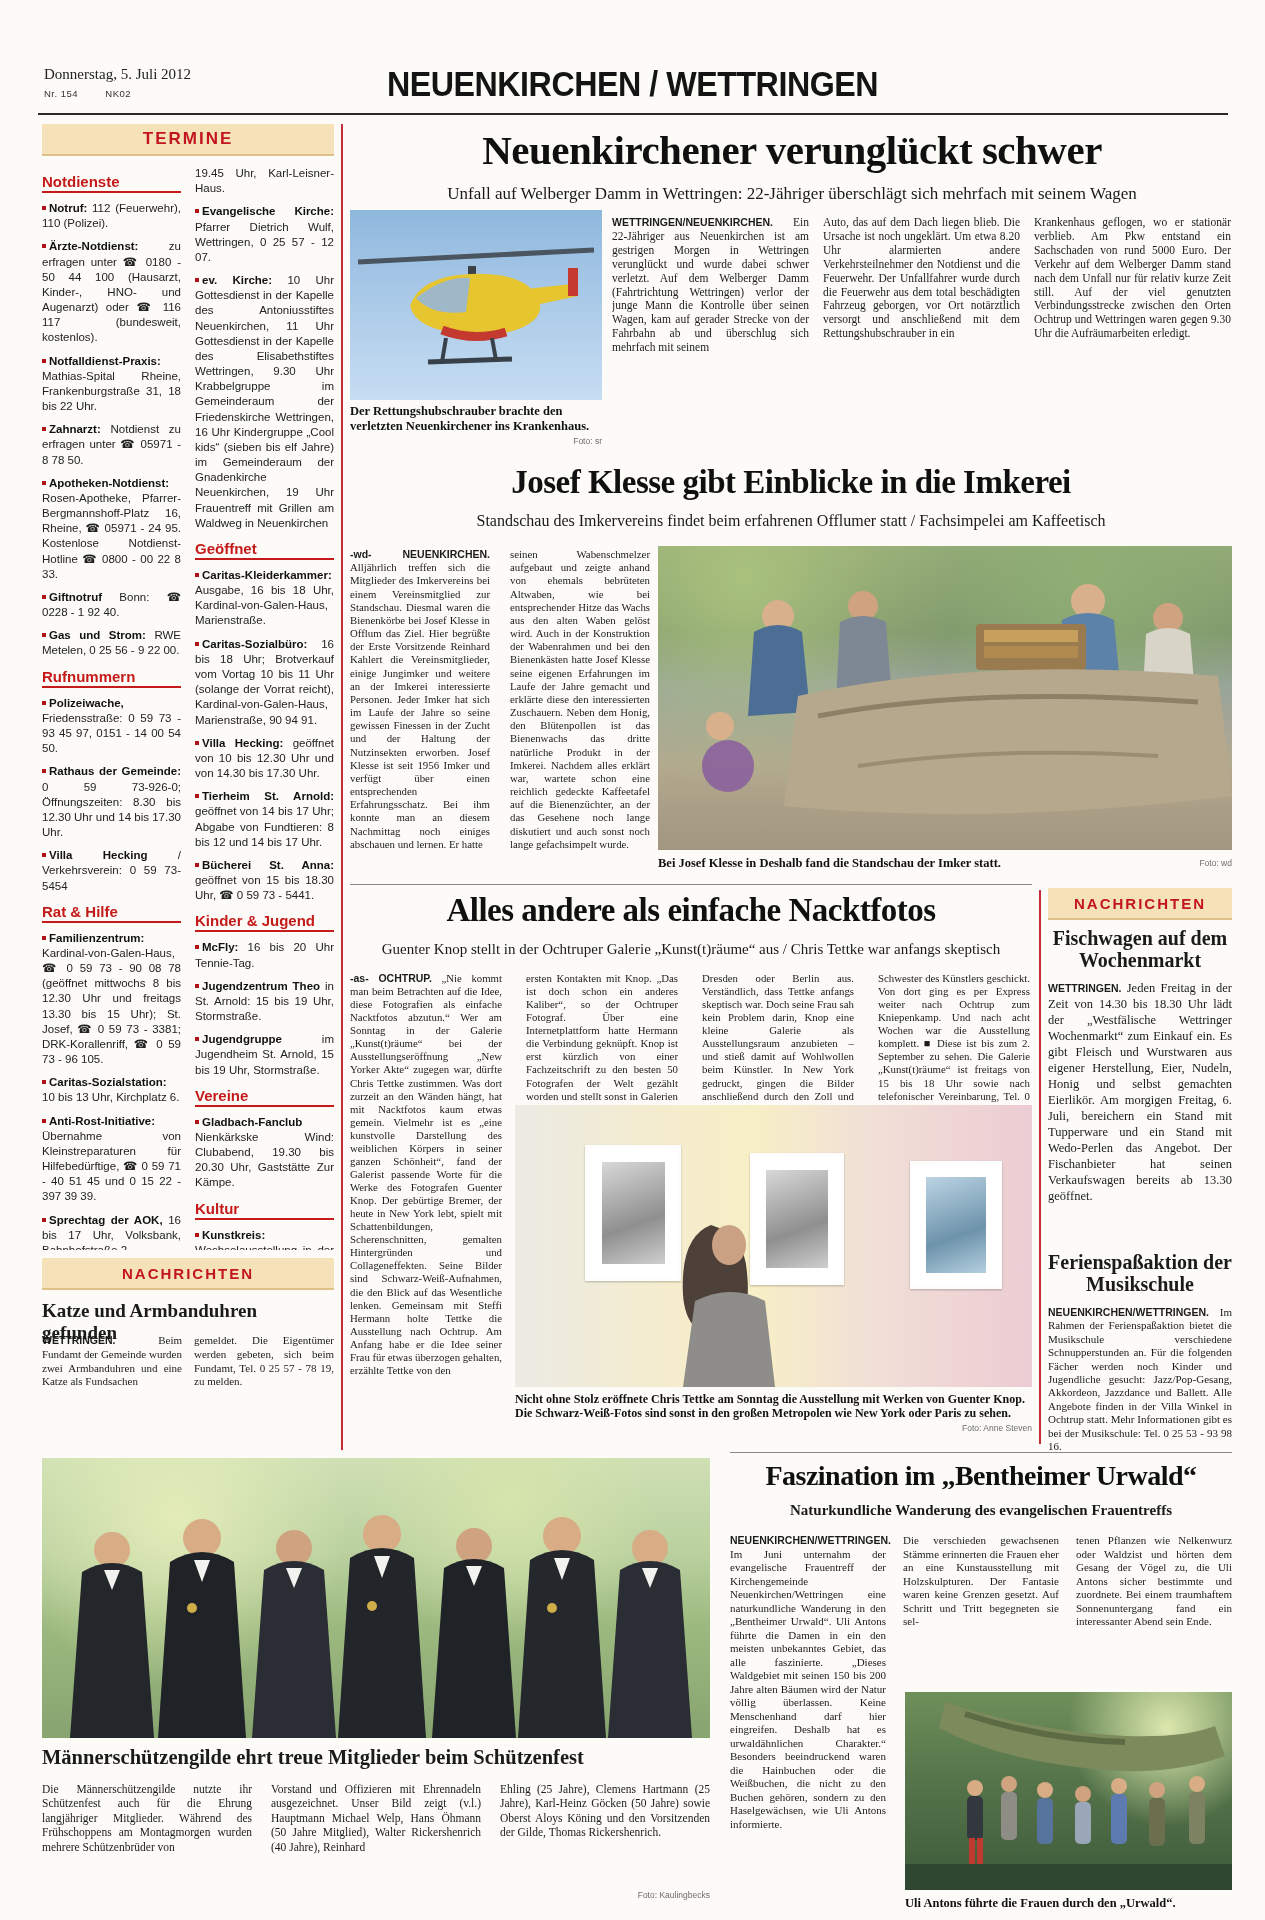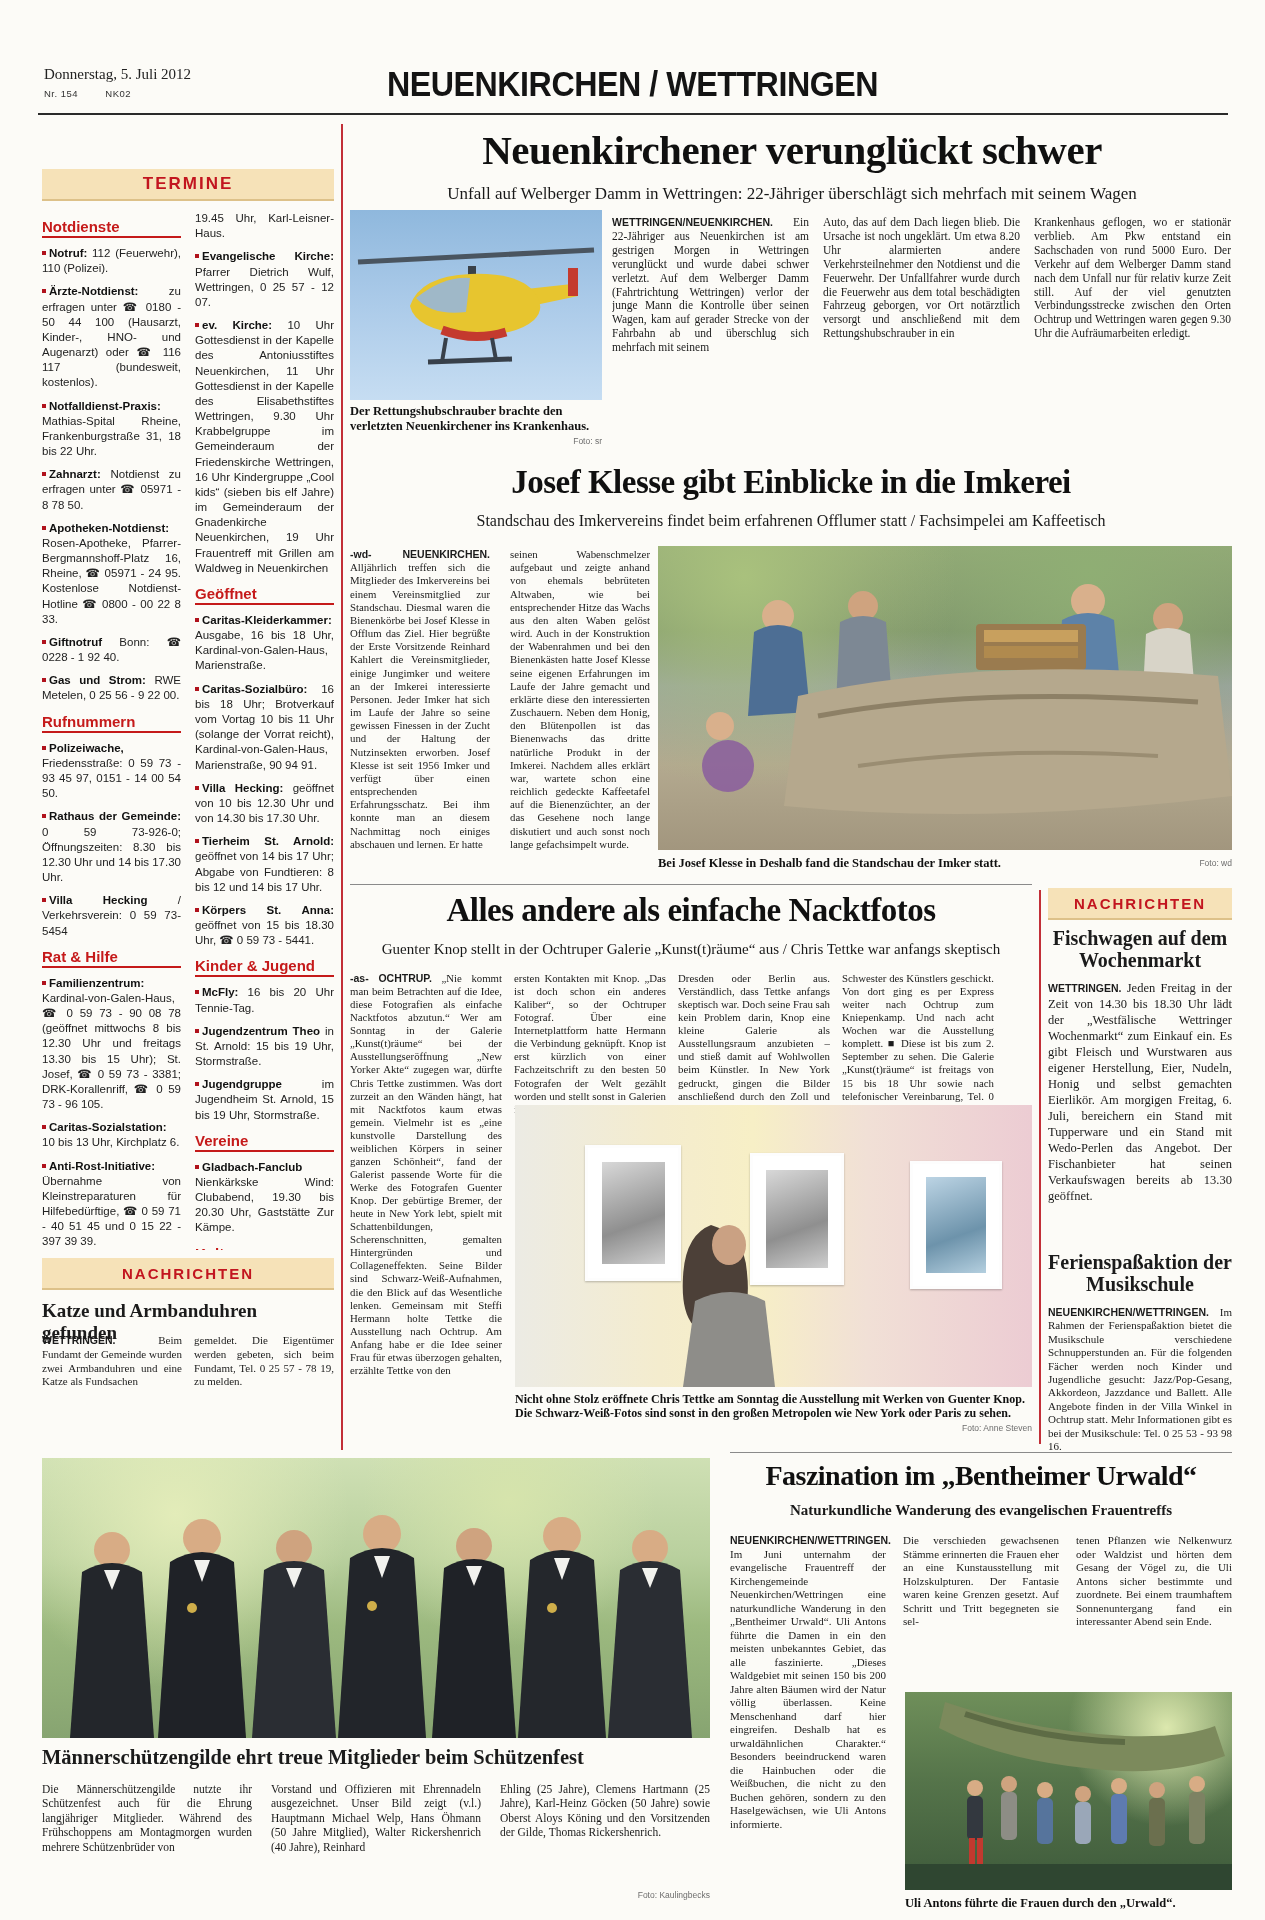--- a/index.html
+++ b/index.html
@@ -65,21 +65,21 @@
 
 <div class="abs date-line" style="left:44px;top:66px;">Donnerstag, 5. Juli 2012</div>
 <div class="abs issue-line" style="left:44px;top:88px;">
   <span>Nr. 154</span>
   <span style="margin-left:24px;">NK02</span>
 </div>
 <div class="abs page-title" style="left:0;top:64px;">NEUENKIRCHEN / WETTRINGEN</div>
 <div class="abs rule-h" style="left:38px;top:113px;width:1190px;"></div>
 
 <div class="abs termine-box" style="left:42px;top:124px;width:292px;height:1126px;">
-  <div class="banner" style="height:30px;font-size:17px;margin-top:45px;">TERMINE</div>
+  <div class="banner" style="height:30px;font-size:17px;">TERMINE</div>
   <div class="tcols">
     <div class="tcol">
       <section class="tsec">
         <h3>Notdienste</h3>
         <div>
 
         <p class="titem"><span class="sq"></span><b class="tlabel">Notruf:</b> <span>112 (Feuerwehr), 110 (Polizei).</span></p>
             <p class="titem"><span class="sq"></span><b class="tlabel">Ärzte-Notdienst:</b> <span>zu erfragen unter ☎ 0180 - 50 44 100 (Hausarzt, Kinder-, HNO- und Augenarzt) oder ☎ 116 117 (bundesweit, kostenlos).</span></p>
             <p class="titem"><span class="sq"></span><b class="tlabel">Notfalldienst-Praxis:</b> <span>Mathias-Spital Rheine, Frankenburgstraße 31, 18 bis 22 Uhr.</span></p>
             <p class="titem"><span class="sq"></span><b class="tlabel">Zahnarzt:</b> <span>Notdienst zu erfragen unter ☎ 05971 - 8 78 50.</span></p>
@@ -121,21 +121,21 @@
           <p class="titem"><span class="sq"></span><b class="tlabel">ev. Kirche:</b> <span>10 Uhr Gottesdienst in der Kapelle des Antoniusstiftes Neuenkirchen, 11 Uhr Gottesdienst in der Kapelle des Elisabethstiftes Wettringen, 9.30 Uhr Krabbelgruppe im Gemeinderaum der Friedenskirche Wettringen, 16 Uhr Kindergruppe „Cool kids“ (sieben bis elf Jahre) im Gemeinderaum der Gnadenkirche Neuenkirchen, 19 Uhr Frauentreff mit Grillen am Waldweg in Neuenkirchen</span></p>
         </div>
       <section class="tsec">
         <h3>Geöffnet</h3>
         <div>
 
         <p class="titem"><span class="sq"></span><b class="tlabel">Caritas-Kleiderkammer:</b> <span>Ausgabe, 16 bis 18 Uhr, Kardinal-von-Galen-Haus, Marienstraße.</span></p>
             <p class="titem"><span class="sq"></span><b class="tlabel">Caritas-Sozialbüro:</b> <span>16 bis 18 Uhr; Brotverkauf vom Vortag 10 bis 11 Uhr (solange der Vorrat reicht), Kardinal-von-Galen-Haus, Marienstraße, 90 94 91.</span></p>
             <p class="titem"><span class="sq"></span><b class="tlabel">Villa Hecking:</b> <span>geöffnet von 10 bis 12.30 Uhr und von 14.30 bis 17.30 Uhr.</span></p>
             <p class="titem"><span class="sq"></span><b class="tlabel">Tierheim St. Arnold:</b> <span>geöffnet von 14 bis 17 Uhr; Abgabe von Fundtieren: 8 bis 12 und 14 bis 17 Uhr.</span></p>
-            <p class="titem"><span class="sq"></span><b class="tlabel">Körpers St. Anna:</b> <span>geöffnet von 15 bis 18.30 Uhr, ☎ 0 59 73 - 5441.</span></p>
+            <p class="titem"><span class="sq"></span><b class="tlabel">Bücherei St. Anna:</b> <span>geöffnet von 15 bis 18.30 Uhr, ☎ 0 59 73 - 5441.</span></p>
           </div>
       </section>
       <section class="tsec">
         <h3>Kinder &amp; Jugend</h3>
         <div>
 
         <p class="titem"><span class="sq"></span><b class="tlabel">McFly:</b> <span>16 bis 20 Uhr Tennie-Tag.</span></p>
             <p class="titem"><span class="sq"></span><b class="tlabel">Jugendzentrum Theo</b> <span>in St. Arnold: 15 bis 19 Uhr, Stormstraße.</span></p>
             <p class="titem"><span class="sq"></span><b class="tlabel">Jugendgruppe</b> <span>im Jugendheim St. Arnold, 15 bis 19 Uhr, Stormstraße.</span></p>
           </div>
@@ -230,21 +230,21 @@
 <p class="abs caption" style="left:658px;top:856px;width:574px;margin:0;">
   <span>Bei Josef Klesse in Deshalb fand die Standschau der Imker statt.</span>
   <span class="credit">Foto: wd</span>
 </p>
 
 <div class="abs rule-thin" style="left:350px;top:884px;width:682px;"></div>
 
 <div class="abs headline" style="left:350px;top:892px;width:682px;font-size:33px;">Alles andere als einfache Nacktfotos</div>
 <div class="abs subhead" style="left:350px;top:941px;width:682px;font-size:15px;">Guenter Knop stellt in der Ochtruper Galerie „Kunst(t)räume“ aus / Chris Tettke war anfangs skeptisch</div>
 
-<div class="abs bodycols" style="left:350px;top:972px;width:682px;height:440px;gap:12px;font-size:10.8px;line-height:1.21;">
+<div class="abs bodycols" style="left:350px;top:972px;width:682px;height:440px;gap:24px;font-size:10.8px;line-height:1.21;">
 
 <div class="bcol" style="width:152px;"><span class="lead">-as- OCHTRUP.</span> <span>„Nie kommt man beim Betrachten auf die Idee, diese Fotografien als einfache Nacktfotos abzutun.“ Wer am Sonntag in der Galerie „Kunst(t)räume“ bei der Ausstellungseröffnung „New Yorker Akte“ zugegen war, dürfte Chris Tettke zustimmen. Was dort zurzeit an den Wänden hängt, hat mit Nacktfotos kaum etwas gemein. Vielmehr ist es „eine kunstvolle Darstellung des weiblichen Körpers in seiner ganzen Schönheit“, fand der Galerist passende Worte für die Werke des Fotografen Guenter Knop. Der gebürtige Bremer, der heute in New York lebt, spielt mit Schattenbildungen, Scherenschnitten, gemalten Hintergründen und Collageneffekten. Seine Bilder sind Schwarz-Weiß-Aufnahmen, die den Blick auf das Wesentliche lenken. Gemeinsam mit Steffi Hermann holte Tettke die Ausstellung nach Ochtrup. Am Anfang habe er die Idee seiner Frau für etwas überzogen gehalten, erzählte Tettke von den</span></div>
     <div class="bcol" style="width:152px;"><span class="lead"></span> <span>ersten Kontakten mit Knop. „Das ist doch schon ein anderes Kaliber“, so der Ochtruper Fotograf. Über eine Internetplattform hatte Hermann die Verbindung geknüpft. Knop ist erst kürzlich von einer Fachzeitschrift zu den besten 50 Fotografen der Welt gezählt worden und stellt sonst in Galerien in New York, Paris, Chelsea,</span></div>
     <div class="bcol" style="width:152px;"><span class="lead"></span> <span>Dresden oder Berlin aus. Verständlich, dass Tettke anfangs skeptisch war. Doch seine Frau sah kein Problem darin, Knop eine kleine Galerie als Ausstellungsraum anzubieten – und stieß damit auf Wohlwollen beim Künstler. In New York gedruckt, gingen die Bilder anschließend durch den Zoll und wurden zu der in Bremen lebenden</span></div>
     <div class="bcol" style="width:152px;"><span class="lead"></span> <span>Schwester des Künstlers geschickt. Von dort ging es per Express weiter nach Ochtrup zum Kniepenkamp. Und nach acht Wochen war die Ausstellung komplett. ■ Diese ist bis zum 2. September zu sehen. Die Galerie „Kunst(t)räume“ ist freitags von 15 bis 18 Uhr sowie nach telefonischer Vereinbarung, Tel. 0 25 53 - 97 32 12 geöffnet.</span></div>
   </div>
 
 <div class="abs photo photo-galerie" style="left:515px;top:1105px;width:517px;height:282px;">
   <div class="frame" style="left:70px;top:40px;width:90px;height:130px;">
       <div class="art"></div>

